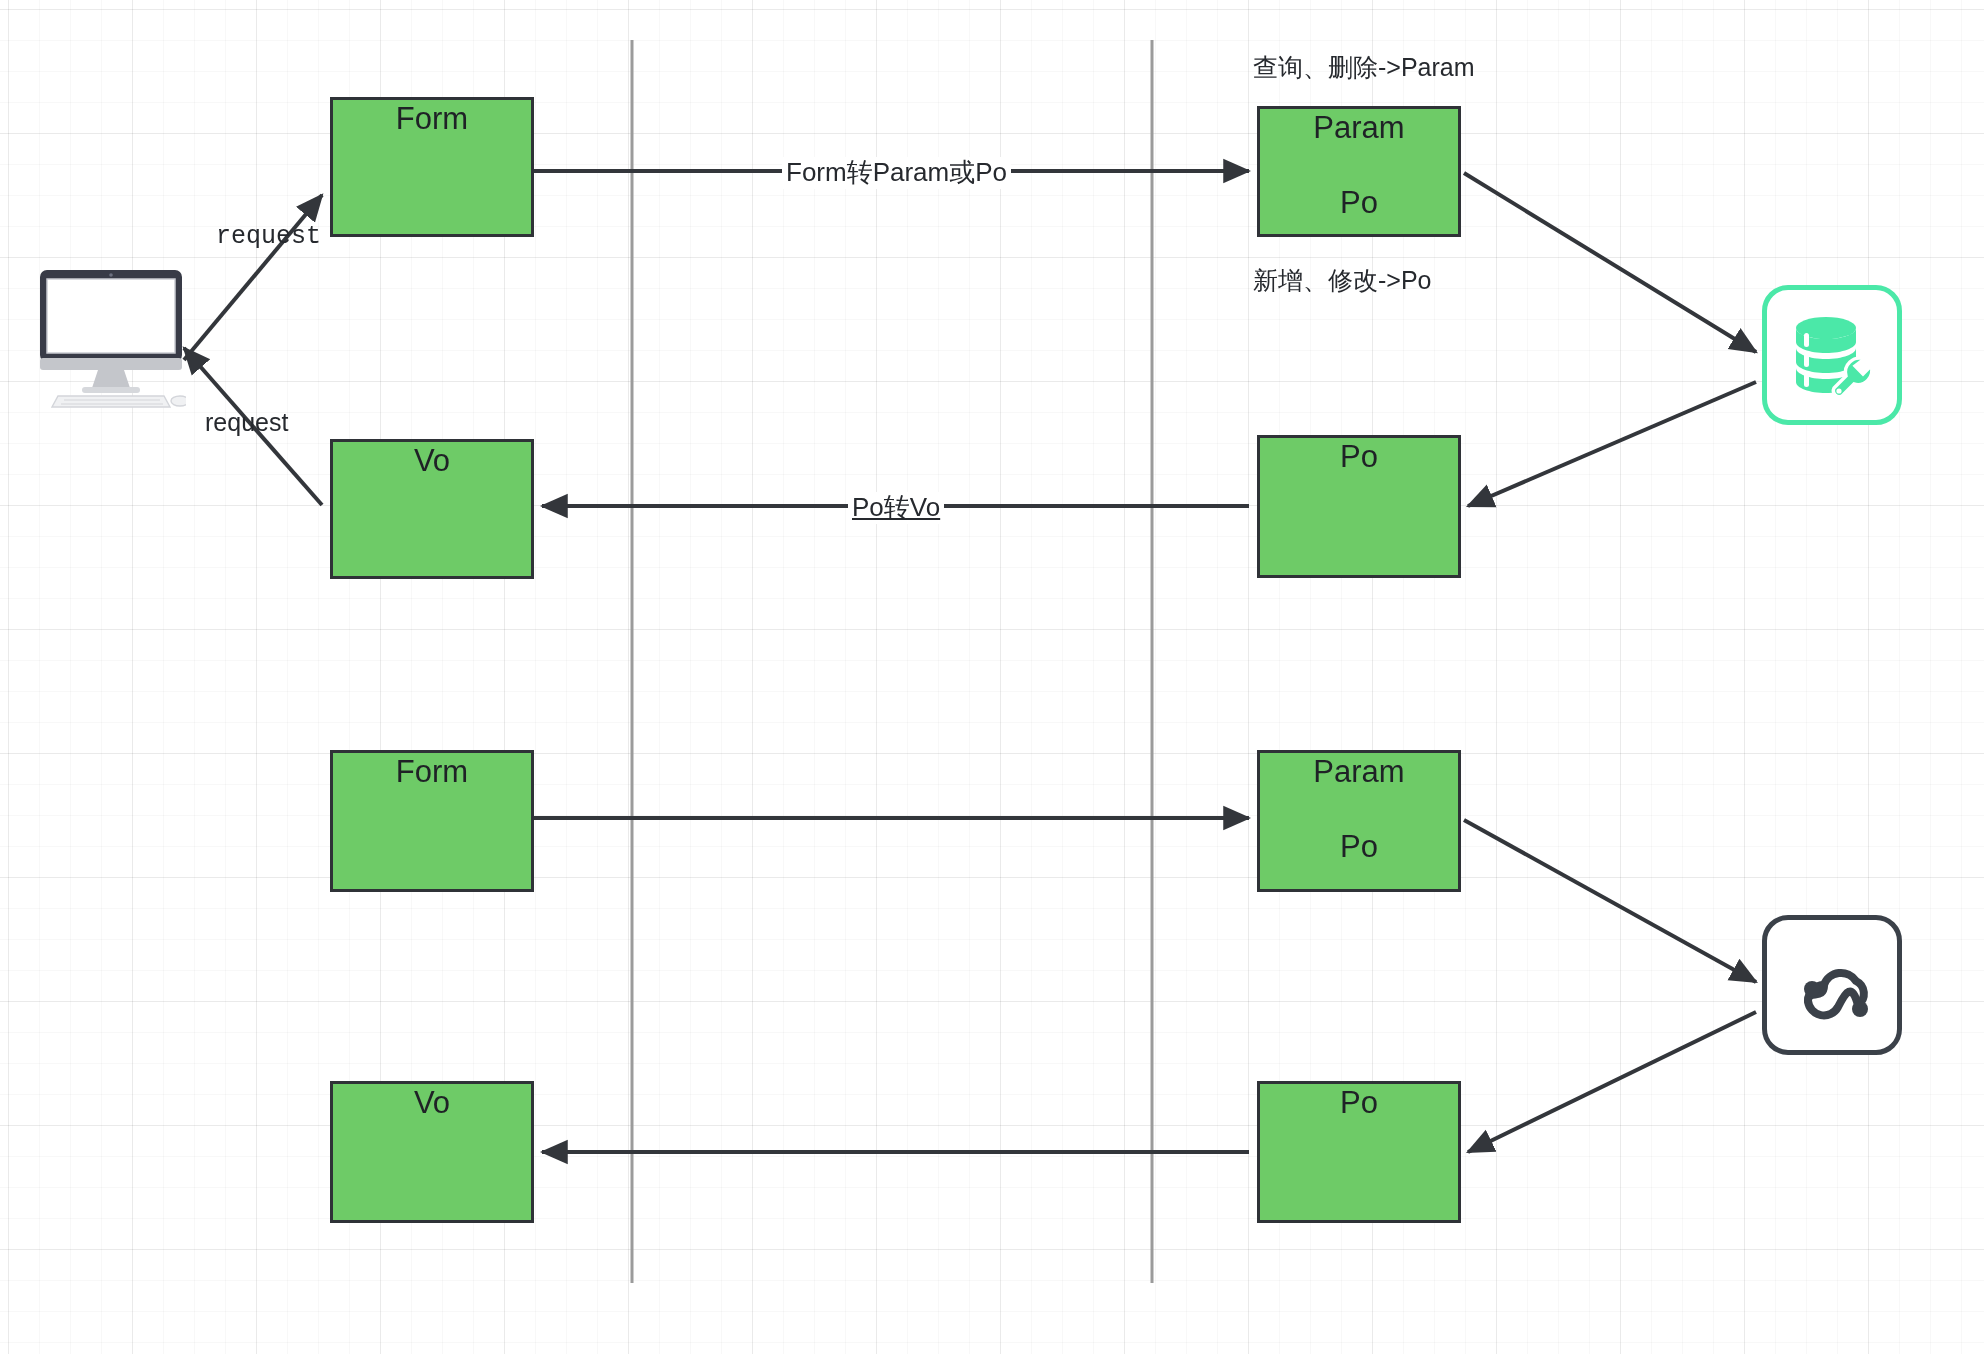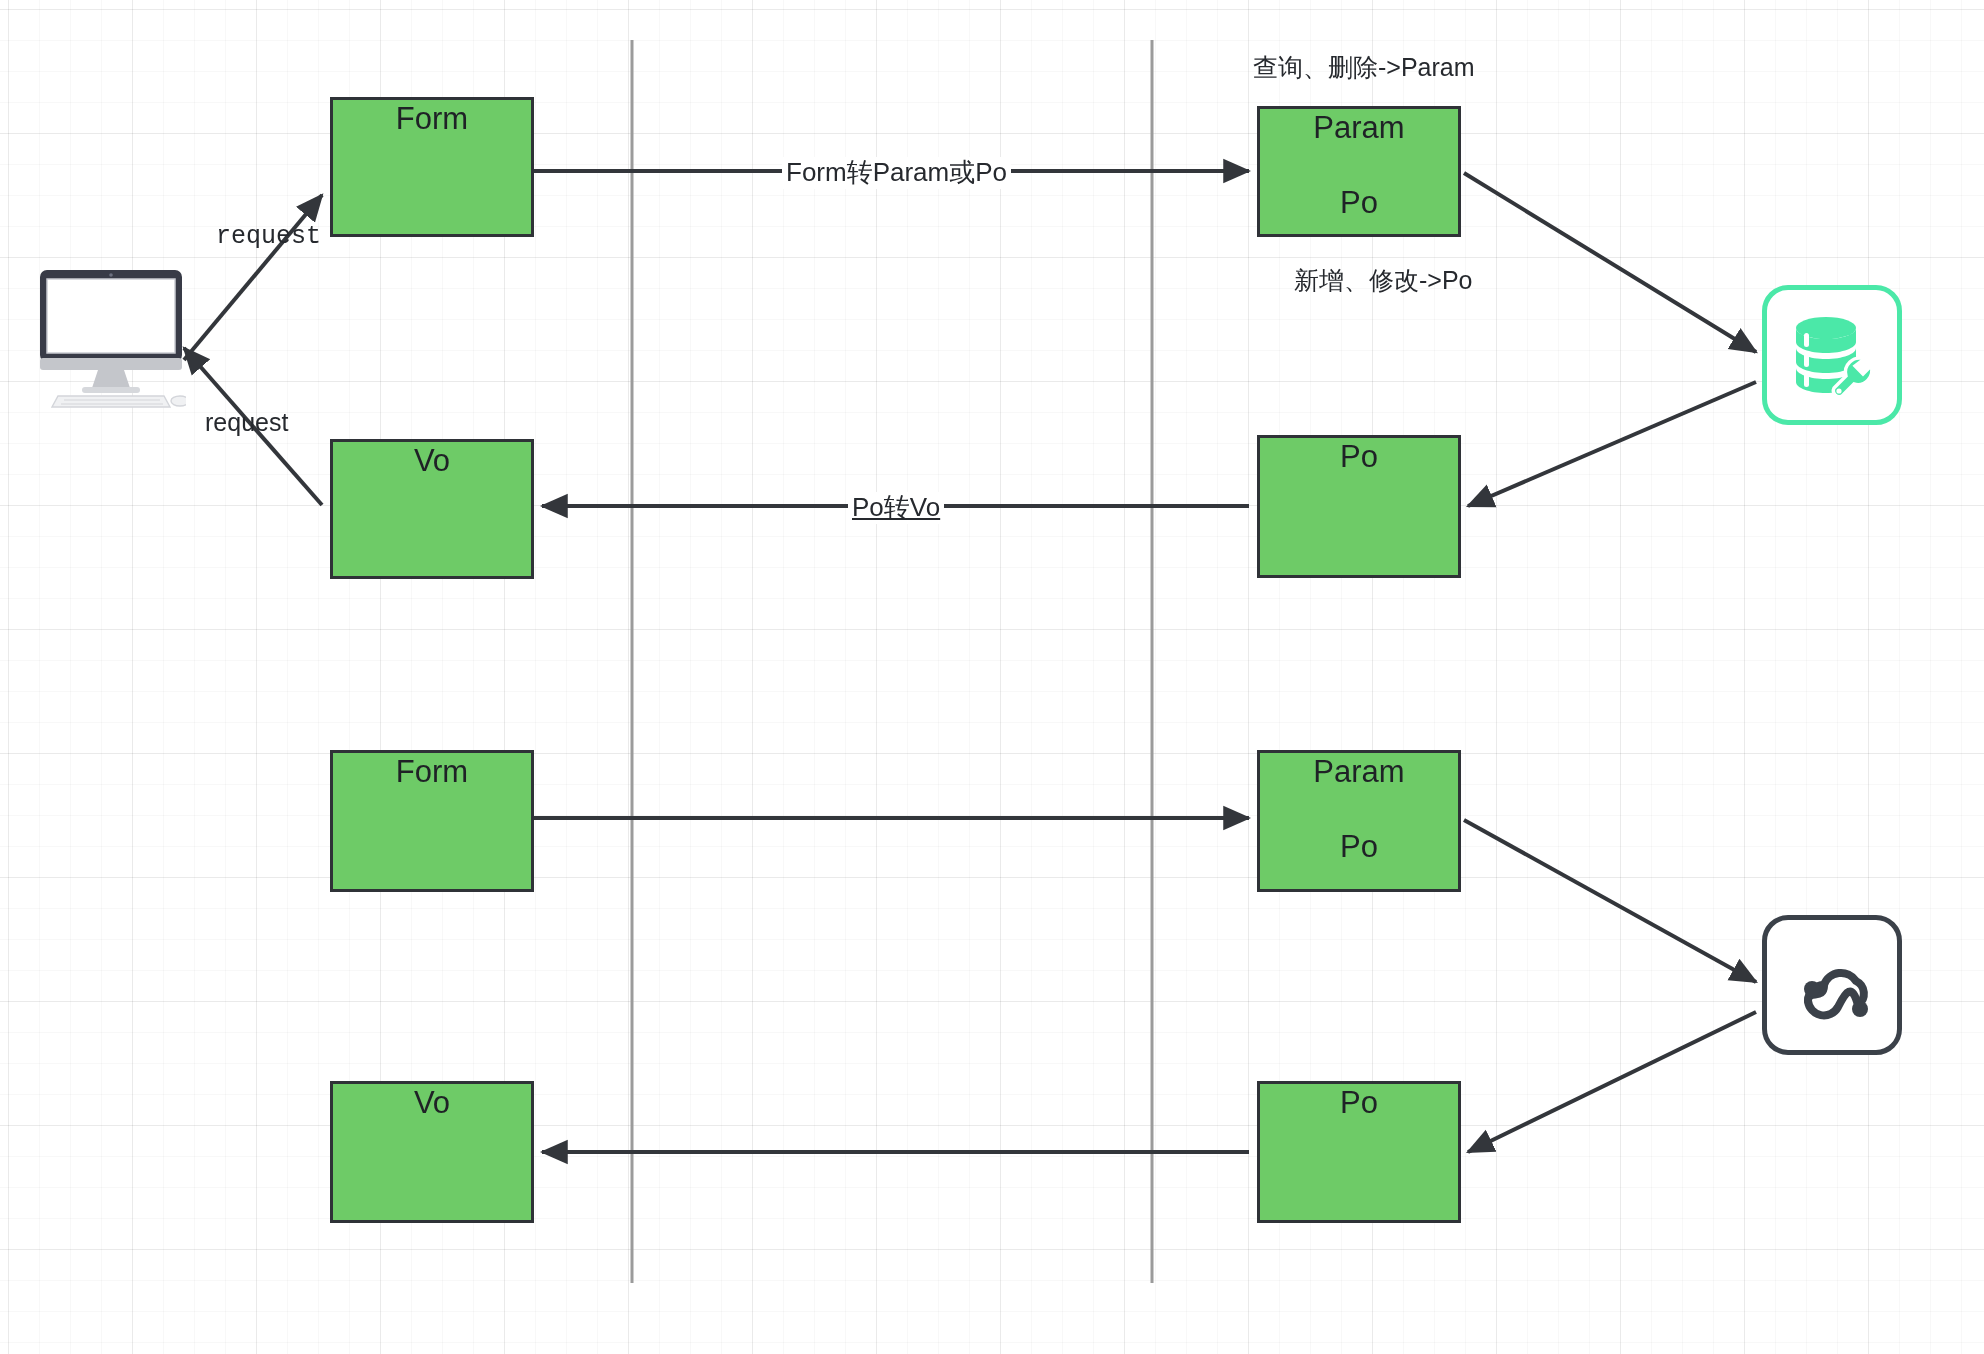--- a/index.html
+++ b/index.html
@@ -187,21 +187,21 @@
     <svg width="92" height="92" viewBox="0 0 92 92" xmlns="http://www.w3.org/2000/svg">
       <path d="M22 62 a16 16 0 0 1 16 -16 a18 18 0 0 1 32 -4 a14 14 0 0 1 2 24" fill="none" stroke="#3B4149" stroke-width="8" stroke-linecap="round"></path>
       <path d="M38 46 C38 62 22 50 22 62 a16 16 0 0 0 30 6 C60 52 66 44 72 66" fill="none" stroke="#3B4149" stroke-width="8" stroke-linecap="round"></path>
       <circle cx="26" cy="50" r="8" fill="#3B4149"></circle>
       <circle cx="74" cy="70" r="8" fill="#3B4149"></circle>
     </svg>
   </div>
 
   <div class="label" style="left:1253px; top:55px;">查询、删除-&gt;Param</div>
 
-  <div class="label" style="left:1253px; top:268px;margin-left:41px;">新增、修改-&gt;Po</div>
+  <div class="label" style="left:1253px; top:268px;">新增、修改-&gt;Po</div>
 
   <div class="label" style="left:216px; top:224px;font-family:Liberation Mono, monospace;">request</div>
 
   <div class="label" style="left:205px; top:410px;">request</div>
 
   <div class="edge-label" style="left:782px; top:157px;">Form转Param或Po</div>
 
   <div class="edge-label" style="left:848px; top:492px;text-decoration:underline;">Po转Vo</div>
 
 </div>

